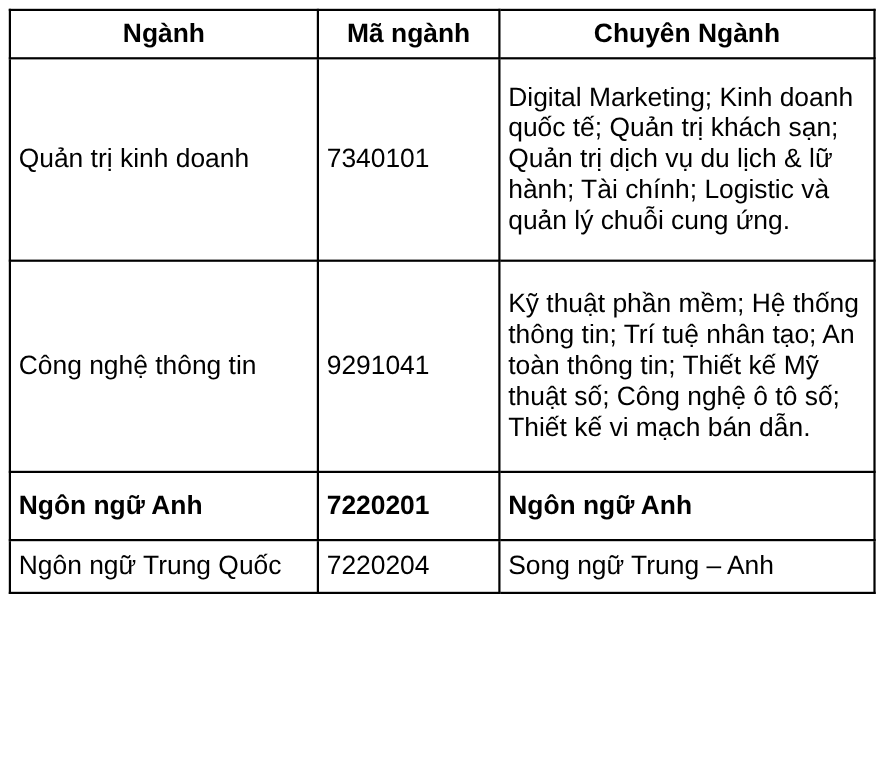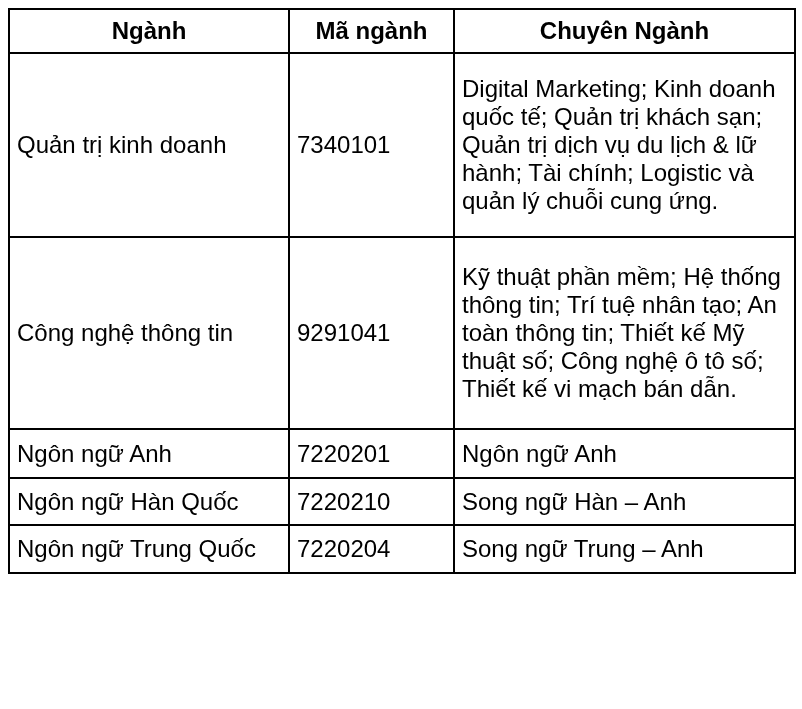--- a/index.html
+++ b/index.html
@@ -45,21 +45,21 @@
     padding: 4px 6px;
   }
   td.cell-nganh, td.cell-chuyen {
     text-align: left;
   }
 
   tr.h-head { height: 44px; }
   tr.h-r0 { height: 184px; }
   tr.h-r1 { height: 192px; }
   tr.h-r2 { height: 86px; }
-  tr.h-r3 { height: 49px; }
+  tr.h-r3 { height: 62px; font-weight: bold; }
   tr.h-r4 { height: 45px; }
   tr.h-r5 { height: 47px; }
   tr.h-r6 { height: 48px; }
 </style>
 </head>
 <body>
 
 <table class="majors">
   <colgroup>
     <col class="c-nganh">
@@ -82,24 +82,19 @@
     <tr class="h-r1">
       <td class="cell-nganh">Công nghệ thông tin</td>
       <td class="cell-ma">9291041</td>
       <td class="cell-chuyen">Kỹ thuật phần mềm; Hệ thống thông tin; Trí tuệ nhân tạo; An toàn thông tin; Thiết kế Mỹ thuật số; Công nghệ ô tô số; Thiết kế vi mạch bán dẫn.</td>
     </tr>
     <tr class="h-r3">
       <td class="cell-nganh">Ngôn ngữ Anh</td>
       <td class="cell-ma">7220201</td>
       <td class="cell-chuyen">Ngôn ngữ Anh</td>
     </tr>
-    <tr class="h-r5">
-      <td class="cell-nganh">Ngôn ngữ Hàn Quốc</td>
-      <td class="cell-ma">7220210</td>
-      <td class="cell-chuyen">Song ngữ Hàn – Anh</td>
-    </tr>
     <tr class="h-r6">
       <td class="cell-nganh">Ngôn ngữ Trung Quốc</td>
       <td class="cell-ma">7220204</td>
       <td class="cell-chuyen">Song ngữ Trung – Anh</td>
     </tr>
   </tbody>
 </table>
 
 </body></html>

